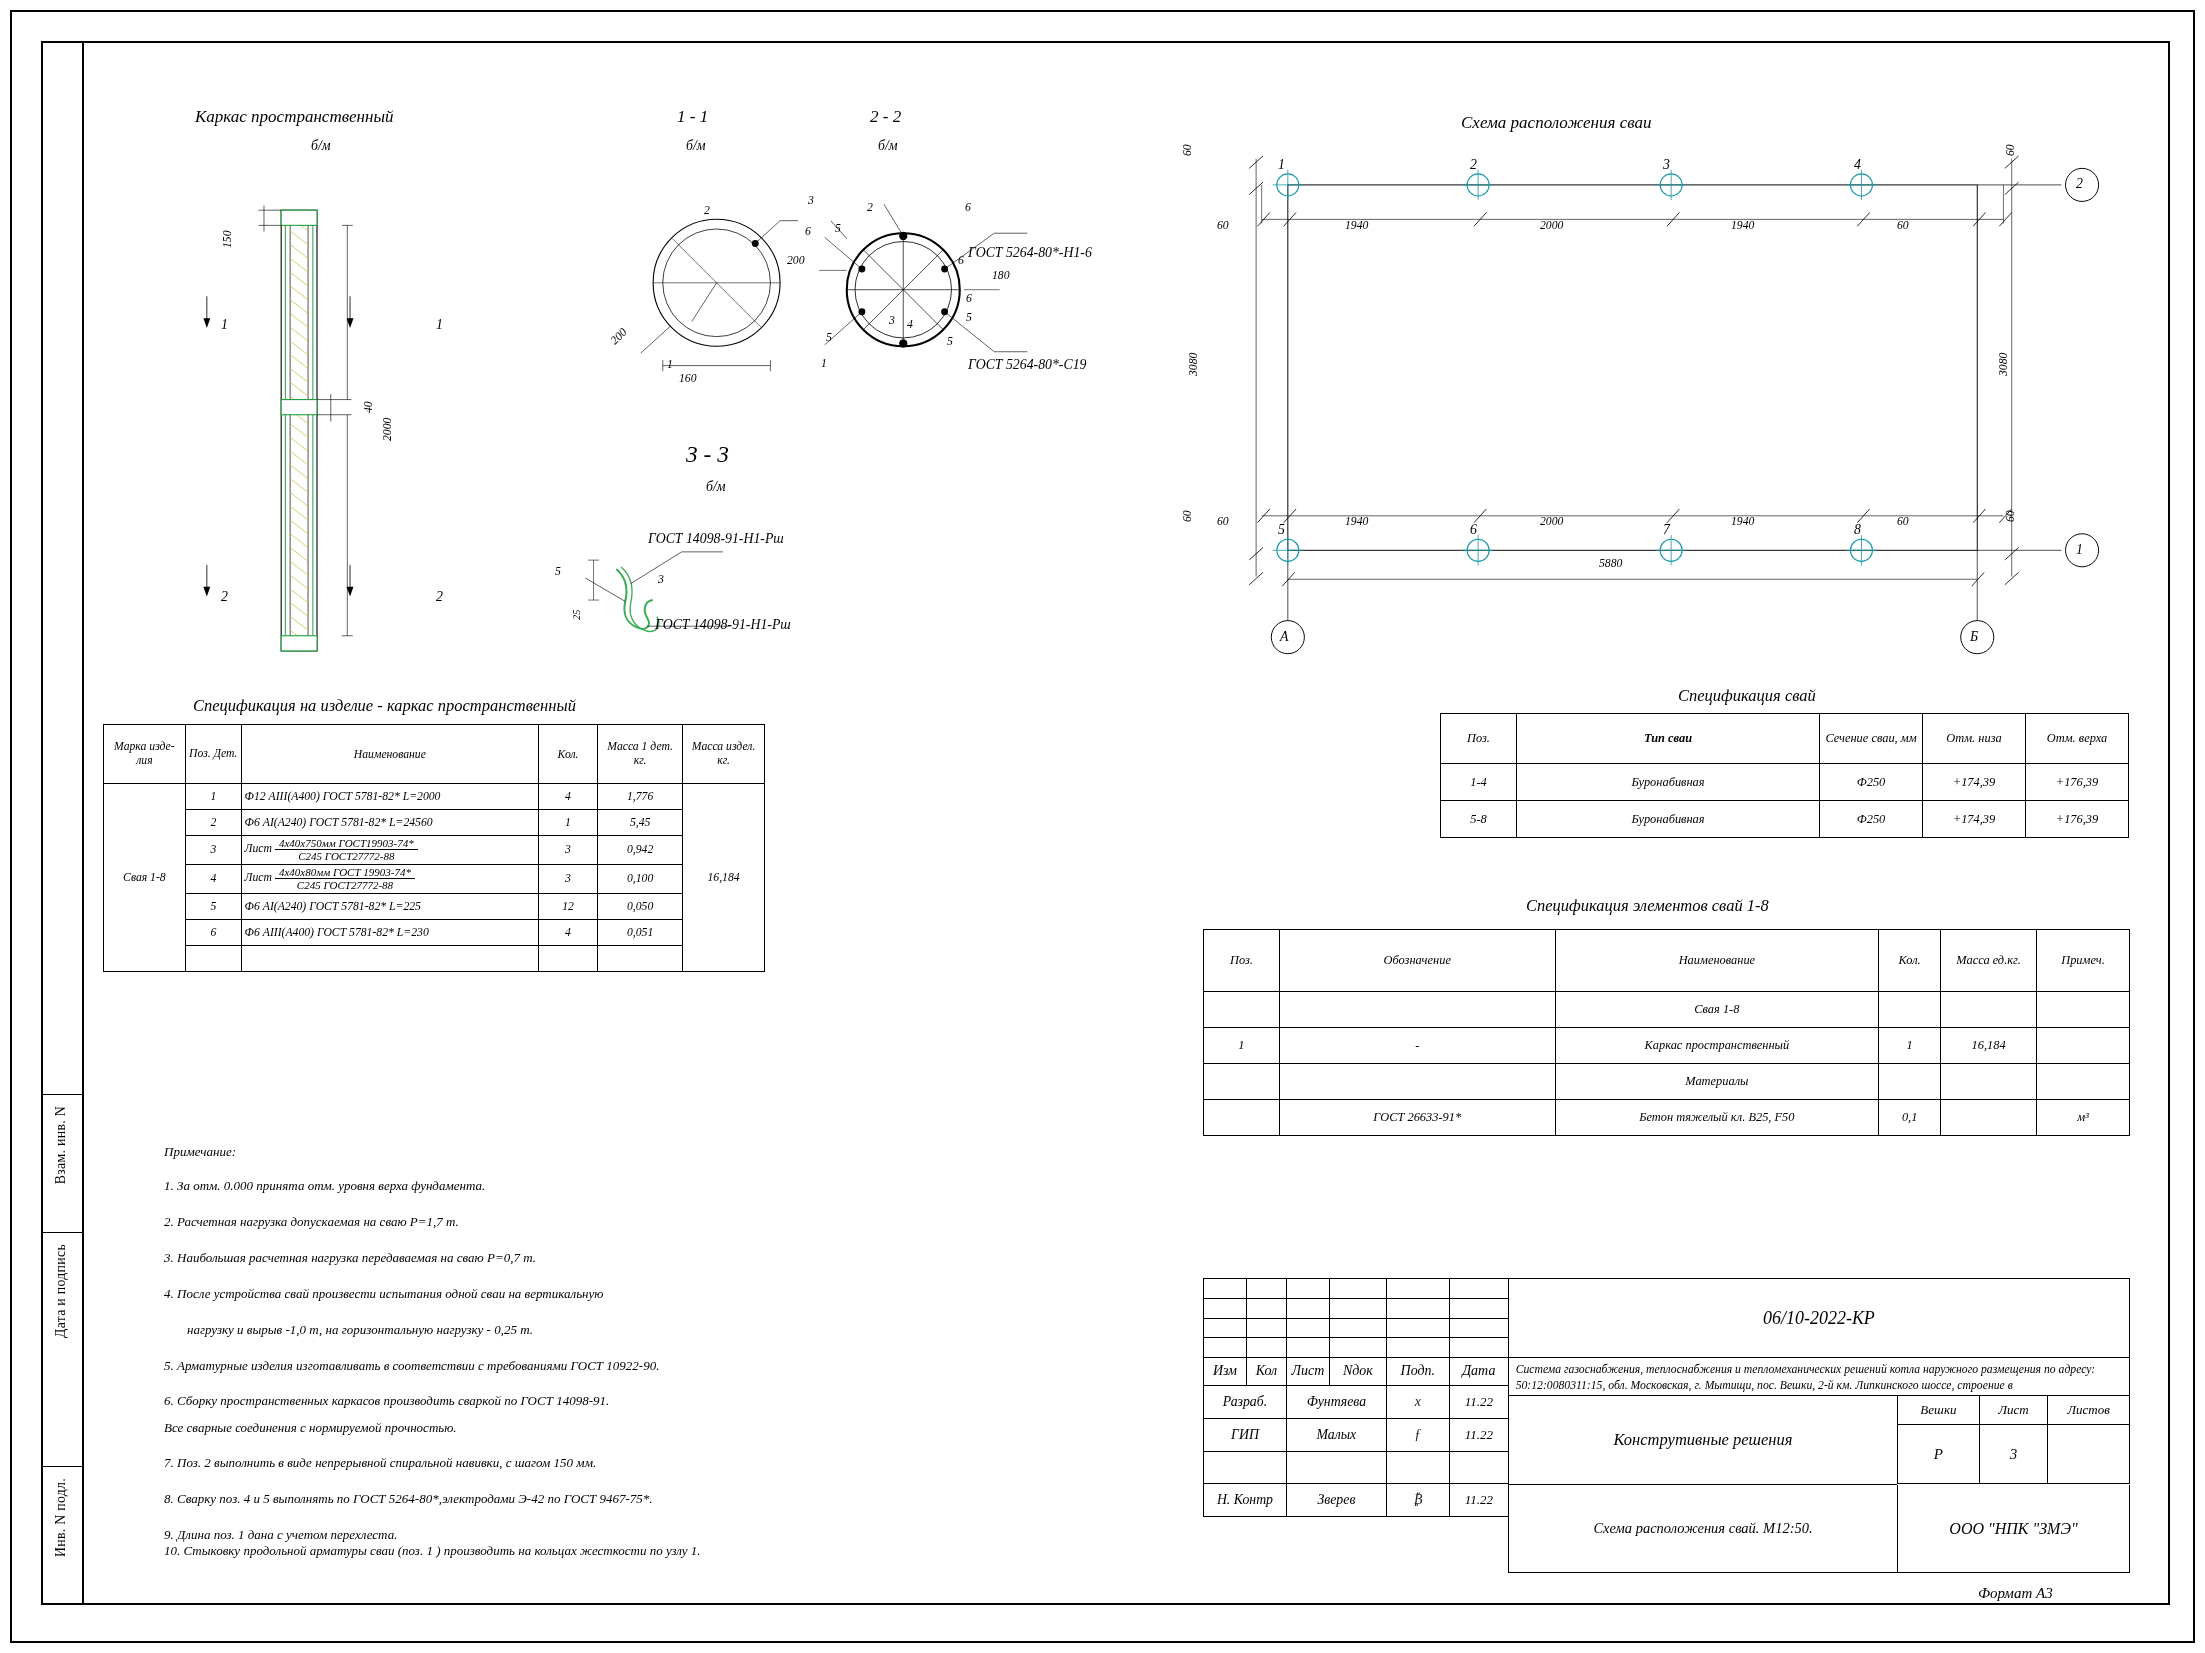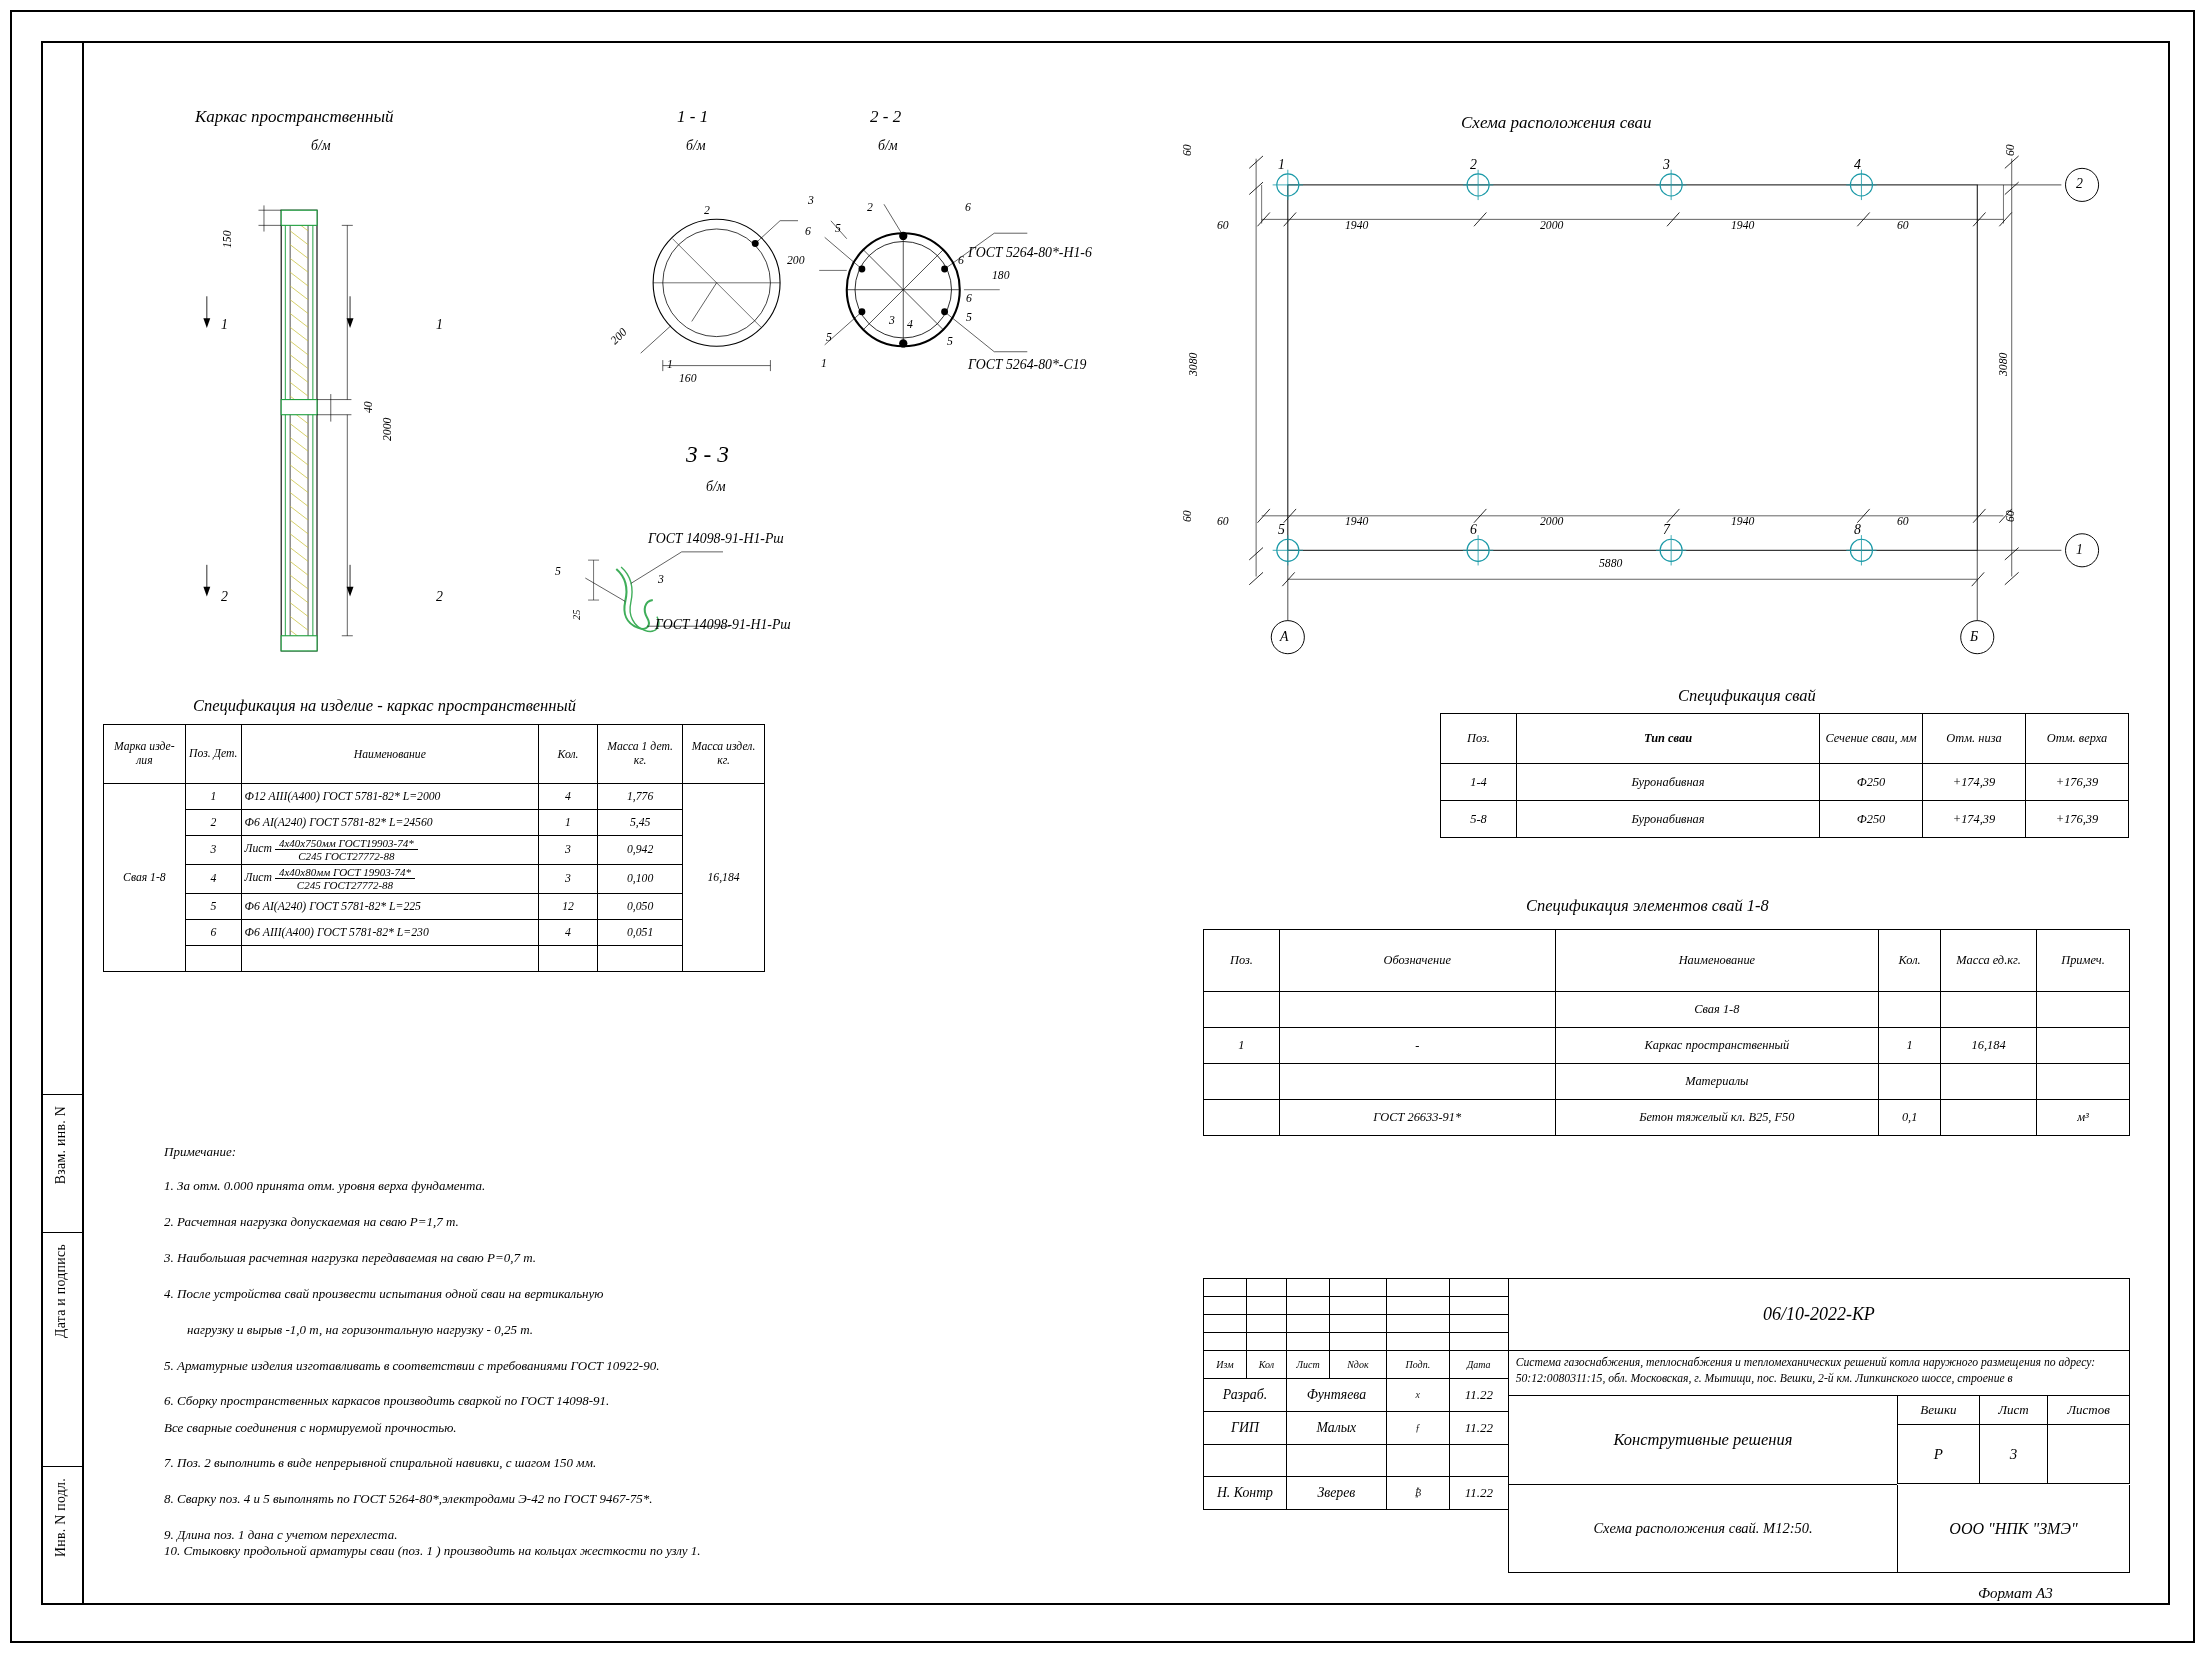--- a/index.html
+++ b/index.html
@@ -20,21 +20,21 @@
   .ttl{position:absolute;font-size:17px;font-style:italic;white-space:nowrap;}
   table{border-collapse:collapse;font-style:italic;}
   table td,table th{border:1px solid #000;font-weight:normal;font-style:italic;padding:1.4px 2.8px;}
   .spec-karkas{position:absolute;font-size:11.7px;}
   .spec-karkas td{height:26px;}
   .c{text-align:center;}
   .l{text-align:left;}
   svg{display:block;}
   .note{position:absolute;font-size:13px;font-style:italic;white-space:nowrap;}
   .stamp{position:absolute;}
-  .stamp table td{font-size:10px;}
+  .stamp table td{font-size:14px;}
   .sig{font-family:"Liberation Serif",serif;font-style:italic;font-size:15px;color:#222;}
 </style>
 </head>
 <body>
 
 <div class="sheet">
 
   <div class="frame-outer"></div>
   <div class="frame-inner"></div>
 

